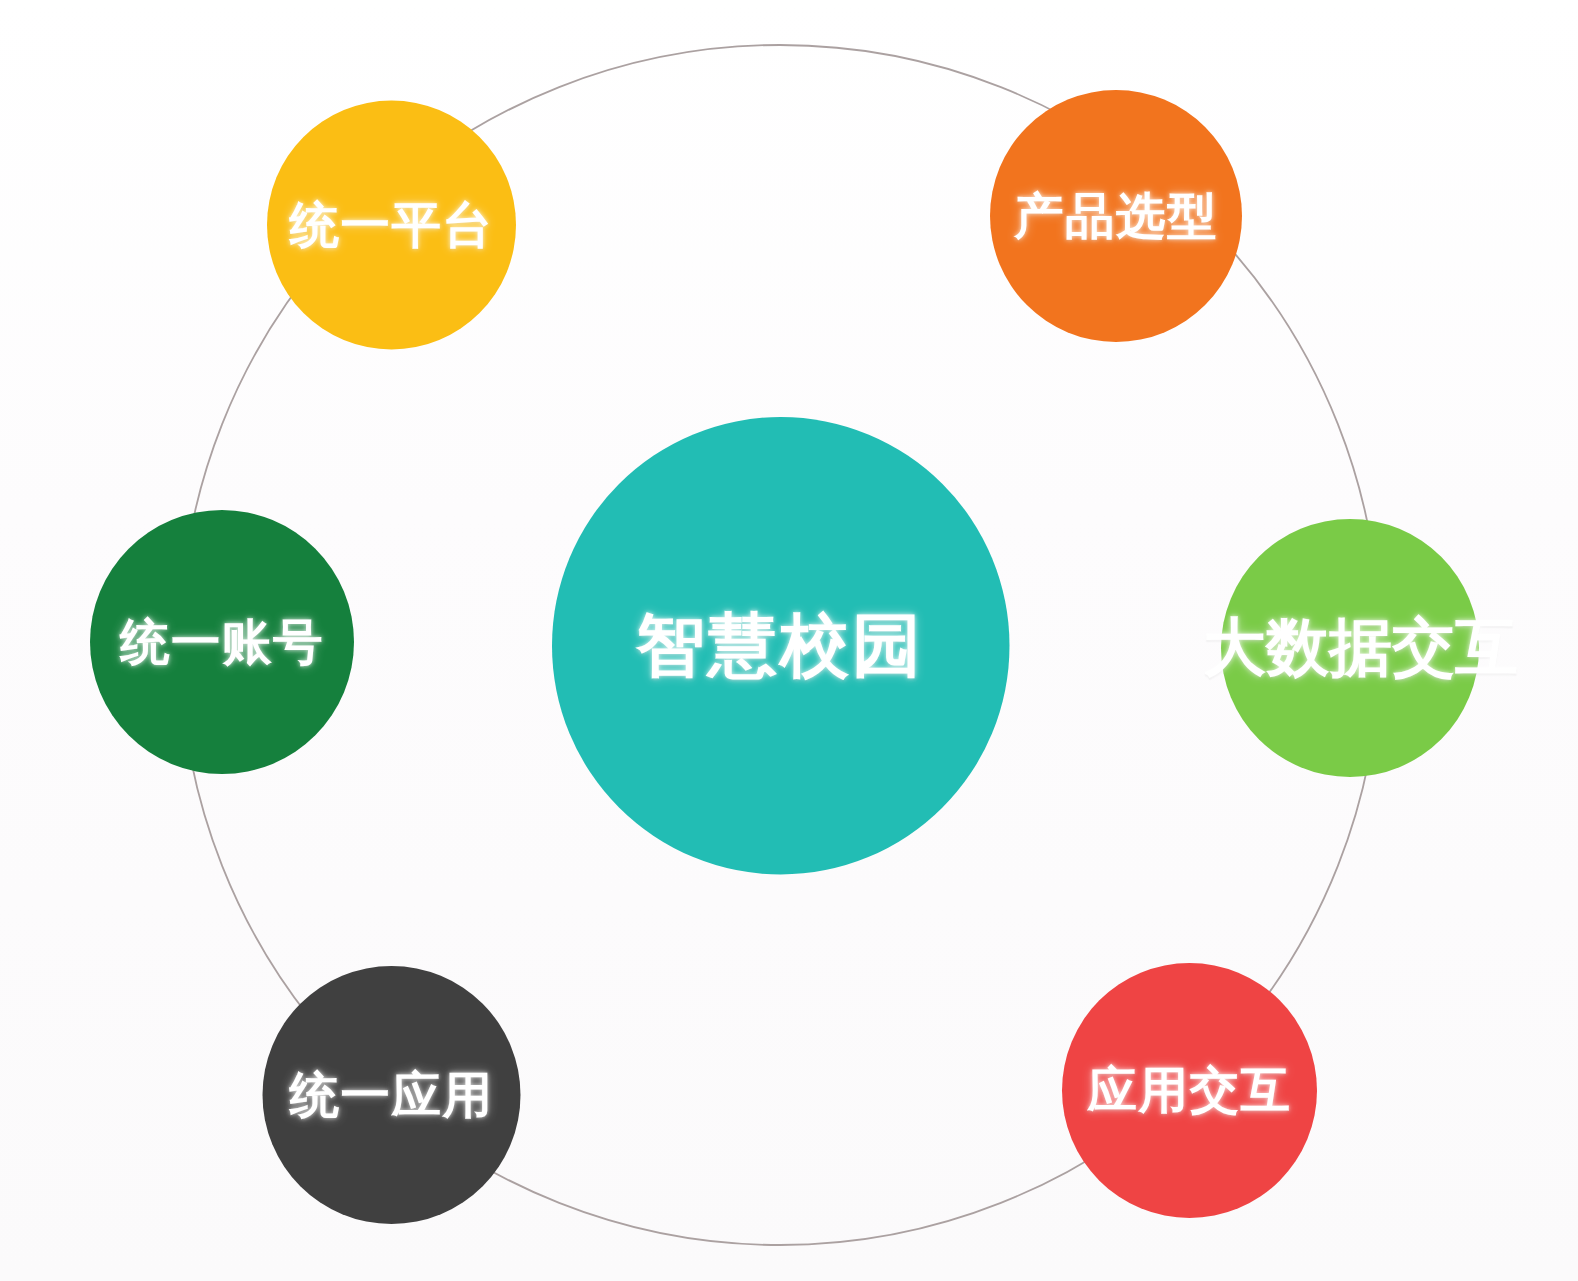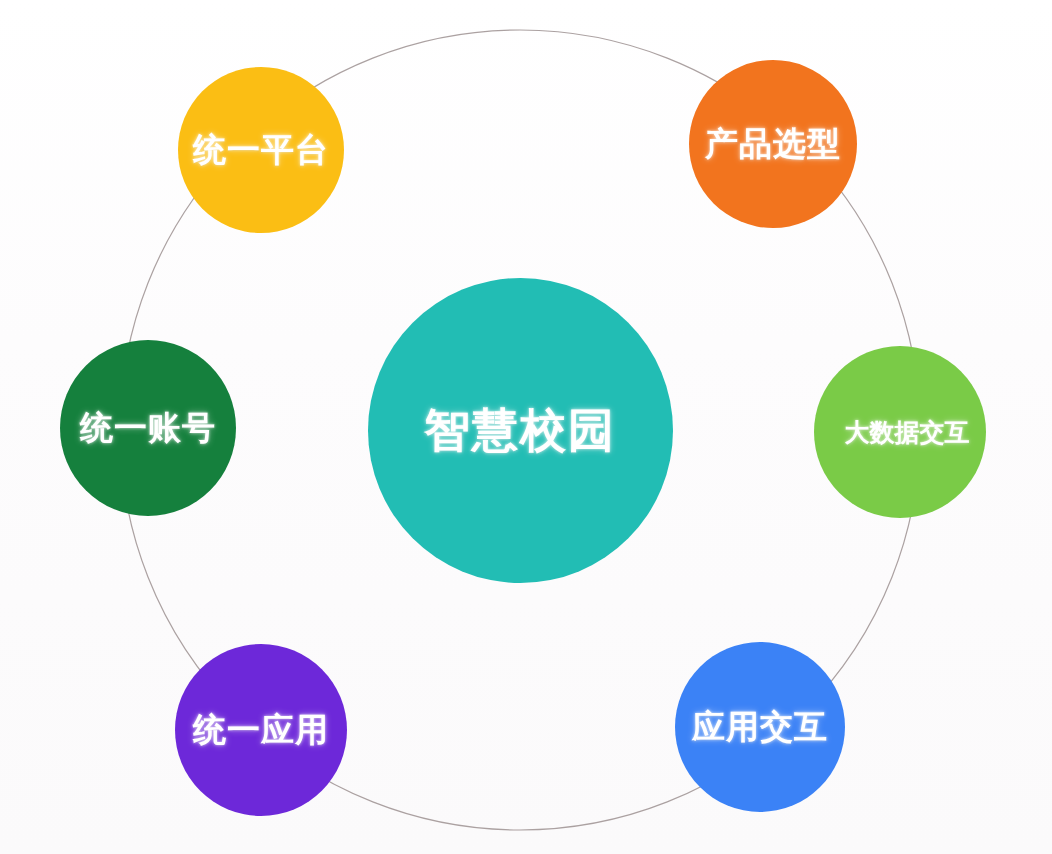--- a/index.html
+++ b/index.html
@@ -68,55 +68,55 @@
   .node.center .label {
     font-size: 46px;
     letter-spacing: 2px;
     line-height: 1.28;
     white-space: normal;
   }
   .node.satellite .label {
     font-size: 33px;
   }
   .node.satellite.wide .label {
-    font-size: 25px;
+    font-size: 42px;
     letter-spacing: 0px;
     margin-left: 14px;
   }
 </style>
 </head>
 <body>
 
 <div id="stage" style="background: rgb(253, 252, 253);">
 
   <svg class="ring-svg" viewBox="0 0 1052 854" xmlns="http://www.w3.org/2000/svg">
     <circle id="ring-circle" cx="520" cy="430" r="400" fill="none" stroke="#9c9091" stroke-width="1.2" opacity="0.85"></circle>
   </svg>
 
   <div class="node satellite" id="node-0" style="width: 166px; height: 166px; left: 178px; top: 67px; background: rgb(251, 190, 20);">
     <span class="label">统一平台</span>
   </div>
 
-  <div class="node satellite" id="node-1" style="width: 168px; height: 168px; left: 689px; top: 60px; background: rgb(242, 116, 30);">
+  <div class="node satellite" id="node-1" style="width: 168px; height: 168px; left: 660px; top: 60px; background: rgb(242, 116, 30);">
     <span class="label">产品选型</span>
   </div>
 
   <div class="node satellite" id="node-2" style="width: 176px; height: 176px; left: 60px; top: 340px; background: #15803d;">
     <span class="label">统一账号</span>
   </div>
 
   <div class="node satellite wide" id="node-3" style="width: 172px; height: 172px; left: 814px; top: 346px; background: rgb(122, 203, 71);">
     <span class="label">大数据交互</span>
   </div>
 
-  <div class="node satellite" id="node-4" style="width: 172px; height: 172px; left: 175px; top: 644px; background: #6d28d9;">
+  <div class="node satellite" id="node-4" style="width: 172px; height: 172px; left: 175px; top: 644px; background: #404040;">
     <span class="label">统一应用</span>
   </div>
 
-  <div class="node satellite" id="node-5" style="width: 170px; height: 170px; left: 675px; top: 642px; background: #3b82f6;">
+  <div class="node satellite" id="node-5" style="width: 170px; height: 170px; left: 708px; top: 642px; background: #ef4444;">
     <span class="label">应用交互</span>
   </div>
 
   <div class="node center" id="node-center" style="width: 305px; height: 305px; left: 367.5px; top: 277.5px; background: rgb(34, 189, 180);">
     <span class="label"><span>智慧校园</span><br></span>
   </div>
 
 </div>
 
 </body></html>

